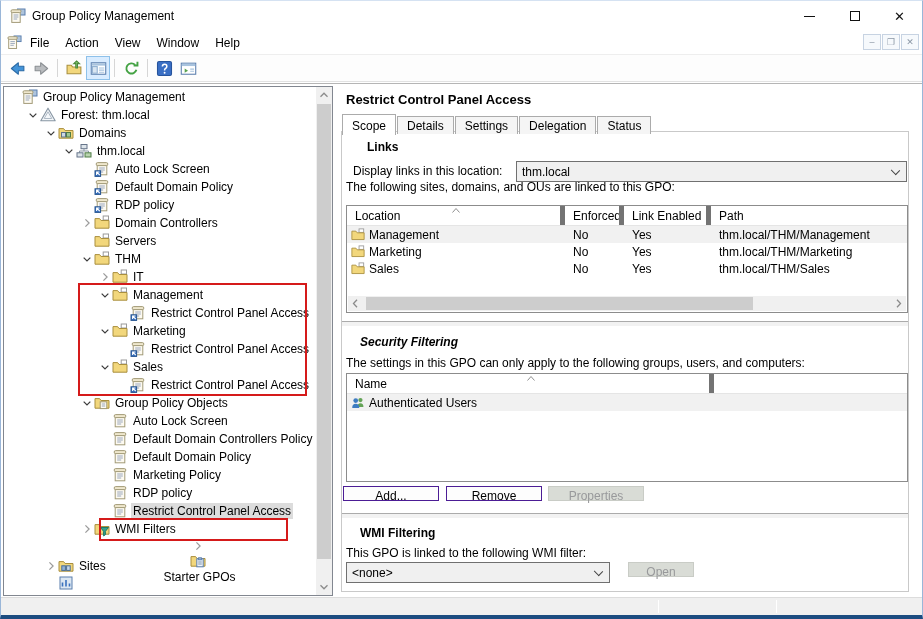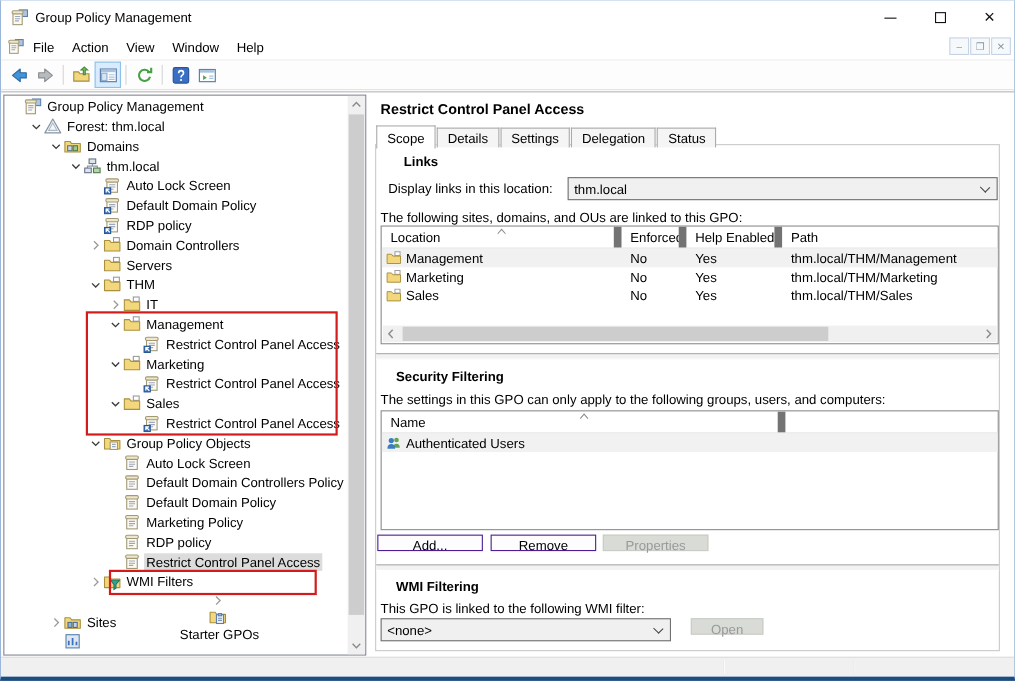--- a/index.html
+++ b/index.html
@@ -71,21 +71,21 @@
   .heading { position:absolute; font-weight:bold;padding-left:14px; }
   .desc { position:absolute; }
   .combo { position:absolute; height:21px; background:#f0f0f0; border:1px solid #707070; display:flex; align-items:center; padding:0 22px 0 5px; }
   .combo .cv { position:absolute; right:7px; top:7px; width:7px; height:7px; border-right:1.4px solid #444; border-bottom:1.4px solid #444; transform:rotate(45deg) scale(1,.9); margin-top:-2px; }
   .btn { position:absolute; width:96px; height:15px; background:#fdfdfd; border:1px solid #4c1d95; text-align:center; line-height:19px; }
   .btn.disabled { background:#d9dcd6; border-color:#c9ccc6; color:#98999b; }
   .sep-bar { position:absolute; left:0; right:0; height:6px; background:#f2f2f2; border-top:1px solid #ababab; border-bottom:1px solid #fff; }
 
   .listbox { position:absolute; border:1px solid #8c8c8c; background:#fff; overflow:hidden; }
   .lb-header { position:relative; height:20px; border-bottom:1px solid #e5e5e5; display:flex; }
-  .lb-hcell { padding:3px 4px 0 8px; border-right:7px solid #737373; overflow:hidden; white-space:nowrap; }
+  .lb-hcell { padding:3px 4px 0 8px; border-right:5px solid #737373; overflow:hidden; white-space:nowrap; }
   .sort-glyph { position:absolute; top:1px; width:10px; height:6px; }
   .sort-glyph svg { display:block; width:10px; height:6px; }
   .lb-row { height:17px; display:flex; align-items:center; white-space:nowrap; }
   .lb-row.shade { background:#f1f1f1; }
   .lb-cell { padding:0 4px 0 8px; overflow:hidden; display:flex; align-items:center; height:17px; }
   .lb-cell .ic { width:14px; height:14px; flex:0 0 14px; margin-right:4px; margin-left:-4px; }
 
   
   .statusbar { position:absolute; left:0; bottom:0; right:0; height:18px; background:#f0f0f0; border-top:1px solid #dcdcdc; }
   .sb-sep { position:absolute; top:2px; bottom:2px; width:1px; background:#c8c8c8; border-right:1px solid #fff; }
@@ -600,27 +600,27 @@
           <div class="tab">Status</div>
         </div>
       <div class="frame">
 
         <div class="heading" style="left:11px; top:8px;">Links</div>
         <div class="desc" style="left:11px; top:32px;">Display links in this location:</div>
         <div class="combo" style="left:174px; top:29px; width:391px;">
           <span>thm.local</span>
             <span class="cv"></span>
         </div>
-        <div class="desc" style="left:4px; top:59px;text-align:right;">The following sites, domains, and OUs are linked to this GPO:</div>
+        <div class="desc" style="left:4px; top:48px;text-align:right;">The following sites, domains, and OUs are linked to this GPO:</div>
 
         <div class="listbox" style="left:4px; top:73px; width:562px; height:108px;">
           <div class="lb-header" id="links-header">
               <div class="lb-hcell" style="width: 218px;">Location</div>
               <div class="lb-hcell" style="width: 59px;">Enforced</div>
-              <div class="lb-hcell" style="width: 87px;">Help Enabled</div>
+              <div class="lb-hcell" style="width: 87px;">Link Enabled</div>
               <div class="lb-hcell" style="width: 196px; flex: 1 1 0%; border-right: none;">Path</div>
               <span class="sort-glyph" style="left: 104px;">
                 <svg viewBox="0 0 10 6">
                   <path d="M1.5 5.5 L5 1.5 L8.5 5.5" fill="none" stroke="#8f8f8f"></path>
                 </svg>
               </span>
             </div>
           <div id="links-rows">
               <div class="lb-row shade">
                 <div class="lb-cell" style="width: 218px;">
@@ -693,21 +693,21 @@
             <div class="sb-btn right">
                 <svg viewBox="0 0 15 15">
                   <path d="M6 3.8 L9.5 7.5 L6 11.2" fill="none" stroke="#8b8b8b" stroke-width="1.3"></path>
                 </svg>
               </div>
           </div>
         </div>
 
         <div class="sep-bar" style="top:189px;"></div>
 
-        <div class="heading" style="left:4px; top:203px;">Security Filtering</div>
+        <div class="heading" style="left:4px; top:203px;font-style:italic;">Security Filtering</div>
         <div class="desc" style="left:4px; top:224px;">The settings in this GPO can only apply to the following groups, users, and computers:</div>
 
         <div class="listbox" style="left:4px; top:241px; width:562px; height:109px;">
           <div class="lb-header" id="sec-header">
               <div class="lb-hcell" style="width: 367px;">Name</div>
               <span class="sort-glyph" style="left: 179px;">
                 <svg viewBox="0 0 10 6">
                   <path d="M1.5 5.5 L5 1.5 L8.5 5.5" fill="none" stroke="#8f8f8f"></path>
                 </svg>
               </span>

